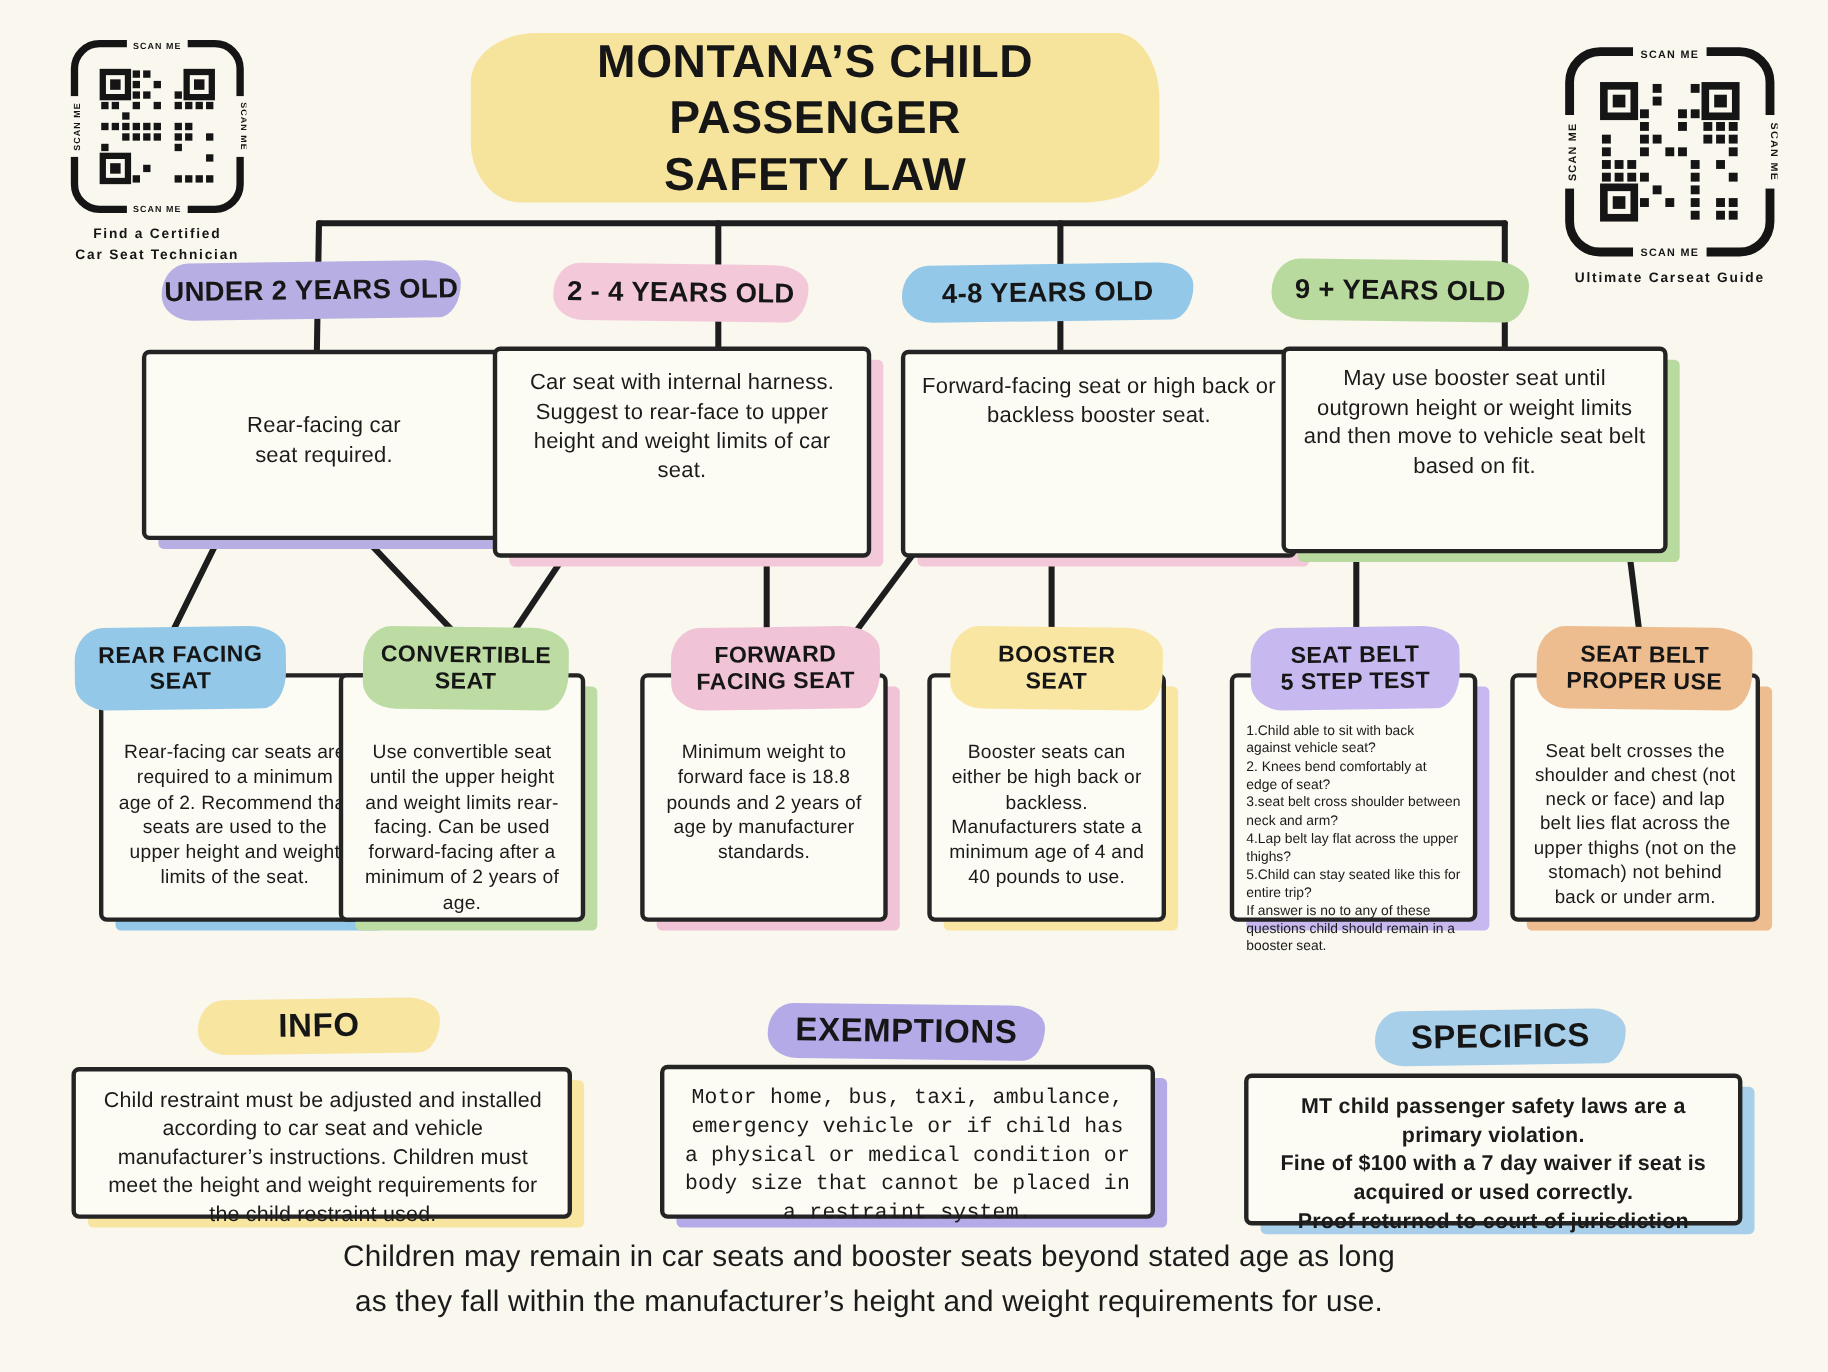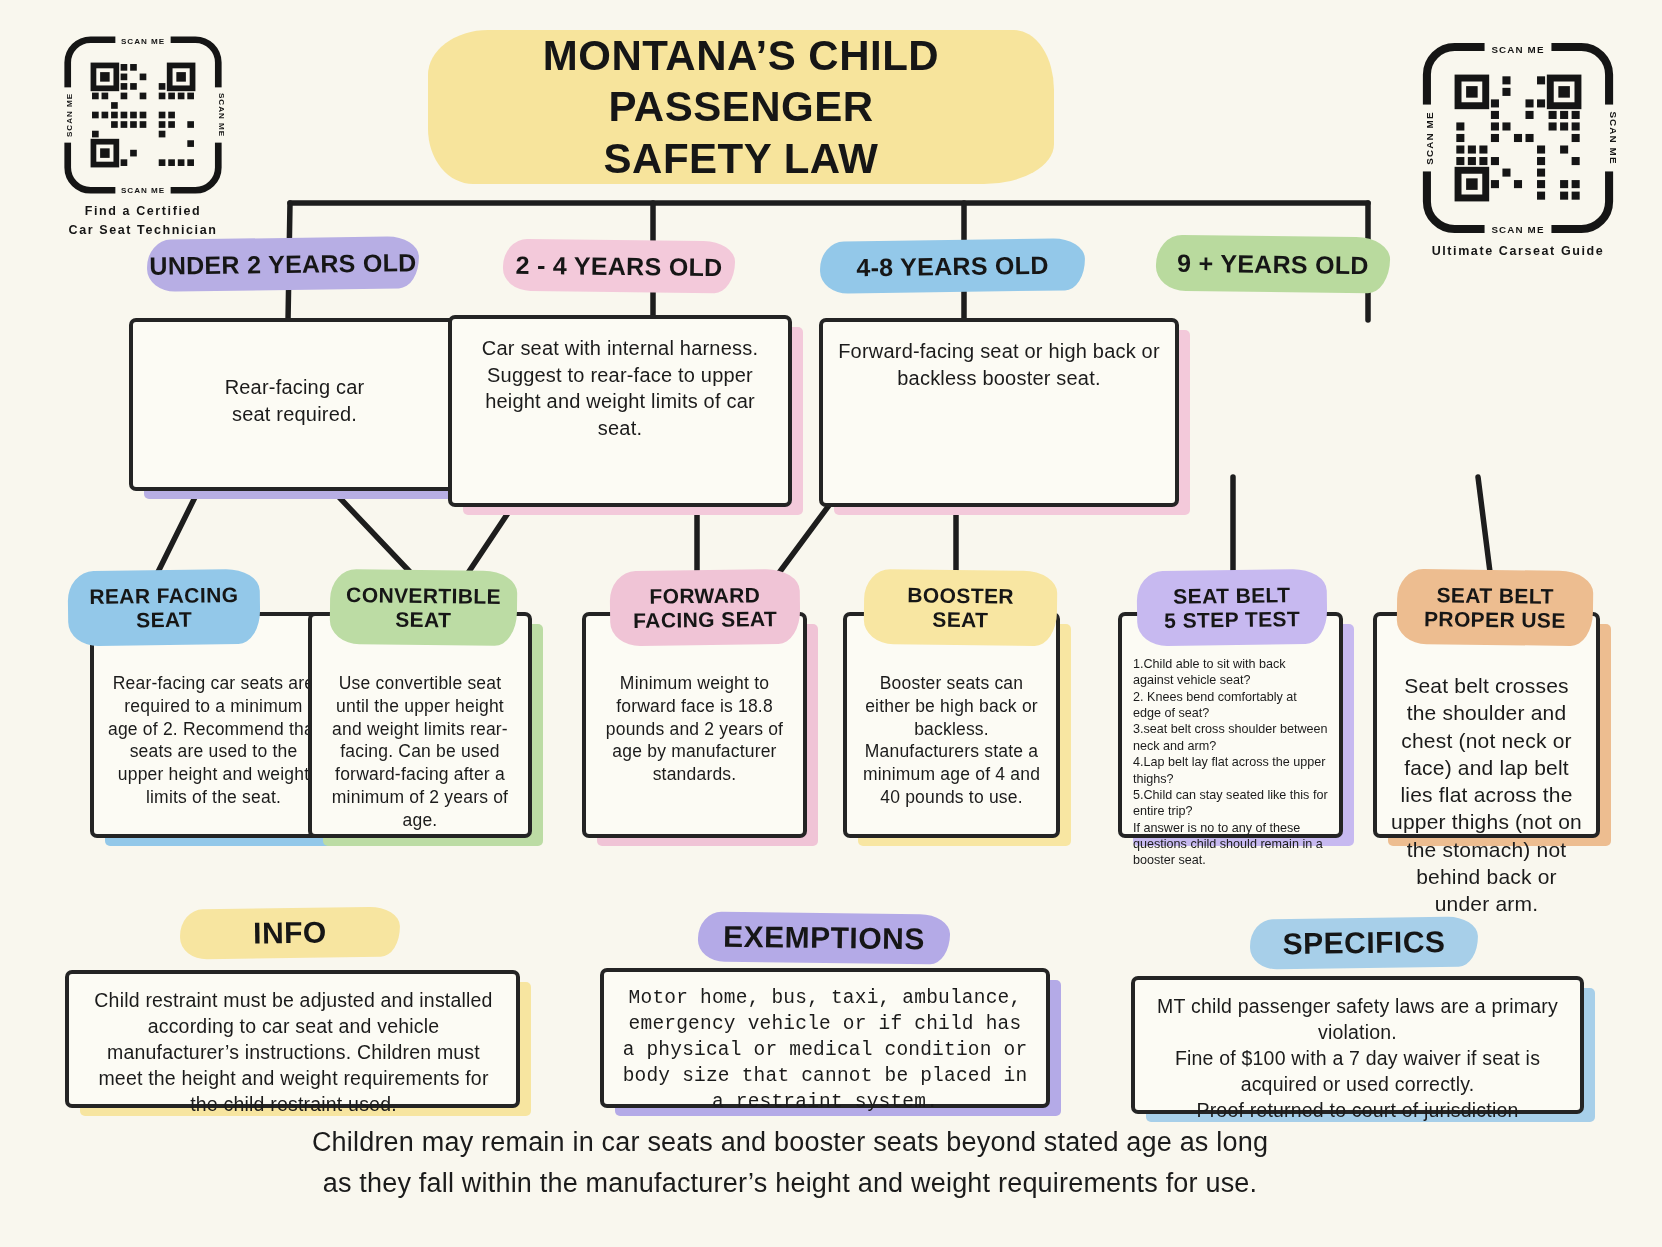--- a/index.html
+++ b/index.html
@@ -203,20 +203,23 @@
   <div class="box agebox center" style="left: 129px; top: 318px; width: 295px; height: 157px; box-shadow: rgb(183, 174, 228) 13px 10px 0px -2px;">
     <div class="txt">Rear-facing car
 seat required.</div>
     </div>
   <div class="box agebox" style="left: 819px; top: 318px; width: 324px; height: 157px; box-shadow: rgb(243, 201, 218) 13px 10px 0px -2px;">
     <div class="txt">Forward-facing seat or high back or backless booster seat.</div>
     </div>
   <div class="box agebox" style="left: 448px; top: 315px; width: 308px; height: 160px; box-shadow: rgb(243, 201, 218) 13px 10px 0px -2px;">
     <div class="txt">Car seat with internal harness. Suggest to rear-face to upper height and weight limits of car seat.</div>
     </div>
+  <div class="box agebox" style="left: 1165px; top: 315px; width: 315px; height: 160px; padding-top: 12px; box-shadow: rgb(185, 218, 158) 13px 10px 0px -2px;">
+    <div class="txt">May use booster seat until outgrown height or weight limits and then move to vehicle seat belt based on fit.</div>
+    </div>
 
   <div class="blob seat-blob rot-a" style="left: 68px; width: 192px; background-color: rgb(147, 200, 233);">
     <span>REAR FACING
 SEAT</span></div>
   <div class="blob seat-blob rot-b" style="left: 330px; width: 187px; background-color: rgb(188, 220, 164);">
     <span>CONVERTIBLE
 SEAT</span></div>
   <div class="blob seat-blob rot-a" style="left: 610px; width: 190px; background-color: rgb(240, 196, 214);">
     <span>FORWARD
 FACING SEAT</span></div>
@@ -244,38 +247,38 @@
 Manufacturers state a minimum age of 4 and 40 pounds to use.</div>
     </div>
   <div class="box card small" style="left: 1118px; width: 225px; box-shadow: rgb(199, 185, 240) 13px 10px 0px -2px;">
     <div class="txt">1.Child able to sit with back against vehicle seat?
 2. Knees bend comfortably at edge of seat?
 3.seat belt cross shoulder between neck and arm?
 4.Lap belt lay flat across the upper thighs?
 5.Child can stay seated like this for entire trip?
 If answer is no to any of these questions child should remain in a booster seat.</div>
     </div>
-  <div class="box card" style="left: 1373px; width: 227px; font-size: 21px; box-shadow: rgb(237, 189, 144) 13px 10px 0px -2px;">
+  <div class="box card" style="left: 1373px; width: 227px; font-size: 17px; box-shadow: rgb(237, 189, 144) 13px 10px 0px -2px;">
     <div class="txt">Seat belt crosses the shoulder and chest (not neck or face) and lap belt lies flat across the upper thighs (not on the stomach) not behind back or under arm.</div>
     </div>
 
   <div class="blob sec-blob rot-a" style="left: 180px; top: 908px; width: 220px; background-color: rgb(247, 229, 160);">
     <span>INFO</span></div>
   <div class="blob sec-blob rot-b" style="left: 698px; top: 913px; width: 252px; background-color: rgb(180, 170, 231);">
     <span>EXEMPTIONS</span></div>
   <div class="blob sec-blob rot-a" style="left: 1250px; top: 918px; width: 228px; background-color: rgb(167, 207, 233);">
     <span>SPECIFICS</span></div>
 
   <div class="box sec-box" style="left: 65px; top: 970px; width: 455px; height: 138px; box-shadow: rgb(247, 229, 160) 13px 10px 0px -2px; padding-left: 20px;">
     <div class="txt">Child restraint must be adjusted and installed according to car seat and vehicle manufacturer’s instructions. Children must meet the height and weight requirements for the child restraint used.</div>
     </div>
   <div class="box sec-box" style="left: 600px; top: 968px; width: 450px; height: 140px; box-shadow: rgb(180, 170, 231) 13px 10px 0px -2px; font-family: Liberation Mono, monospace;">
     <div class="txt">Motor home, bus, taxi, ambulance, emergency vehicle or if child has a physical or medical condition or body size that cannot be placed in a restraint system.</div>
     </div>
-  <div class="box sec-box" style="left: 1131px; top: 976px; width: 453px; height: 138px; box-shadow: rgb(167, 207, 233) 13px 10px 0px -2px;">
+  <div class="box sec-box" style="left: 1131px; top: 976px; width: 453px; height: 138px; box-shadow: rgb(167, 207, 233) 13px 10px 0px -2px; font-weight: bold;">
     <div class="txt">MT child passenger safety laws are a primary violation.
 Fine of $100 with a 7 day waiver if seat is acquired or used correctly.
 Proof returned to court of jurisdiction</div>
     </div>
 
   <div id="footer">Children may remain in car seats and booster seats beyond stated age as long
 as they fall within the manufacturer’s height and weight requirements for use.</div>
 
 </div>
 

